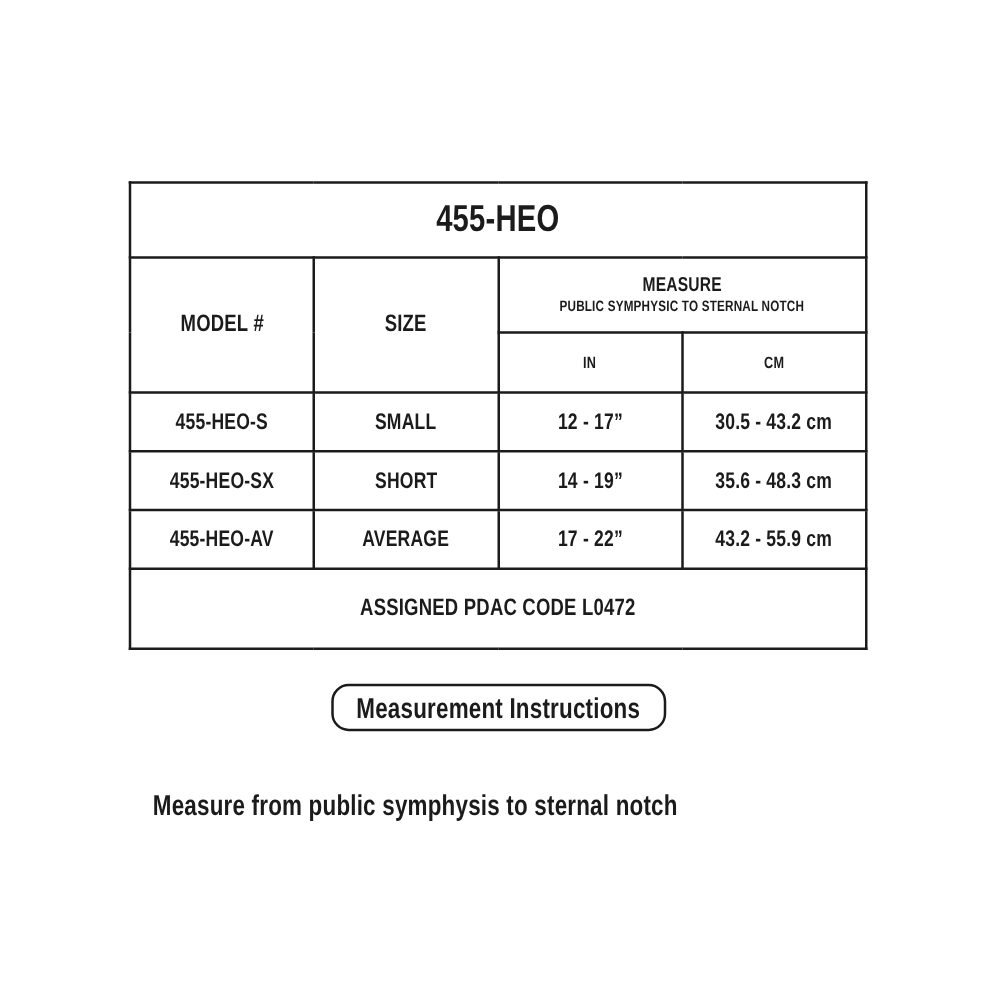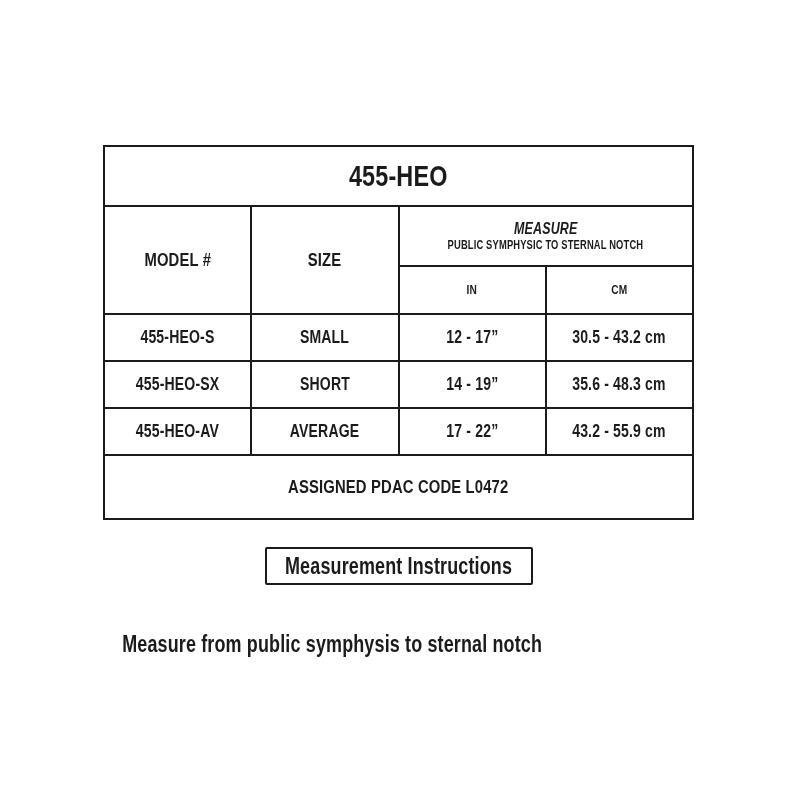--- a/index.html
+++ b/index.html
@@ -36,34 +36,34 @@
     border: 2px solid #1b1b1b;
     text-align: center;
     vertical-align: middle;
     padding: 12px;
     font-weight: bold;
   }
 
   .title-row td   { height: 46px; font-size: 30px; }
   .colhead-row td { font-size: 19px; }
   .measure-cell   { height: 48px; }
-  .measure-l1     { font-size: 16px; line-height: 1.2; font-style: italic; }
+  .measure-l1     { font-size: 16px; line-height: 1.2; }
   .measure-l2     { font-size: 12px; line-height: 1.2; }
   .subhead-row td { height: 48px; font-size: 13px; text-decoration: underline; }
   .data-row td    { height: 46px; font-size: 18px; margin-left: 10px; }
   .footer-row td  { height: 64px; font-size: 19px; }
 
   .mi-button {
     position: absolute;
     left: 265px;
     top: 547px;
     width: 268px;
     height: 38px;
     border: 2.5px solid #1b1b1b;
-    border-radius: 2px;
+    border-radius: 14px;
     background: #ffffff;
     display: flex;
     align-items: center;
     justify-content: center;
     font-size: 23px;
     font-weight: bold;
     cursor: pointer;
   }
 
   .instruction-line {

